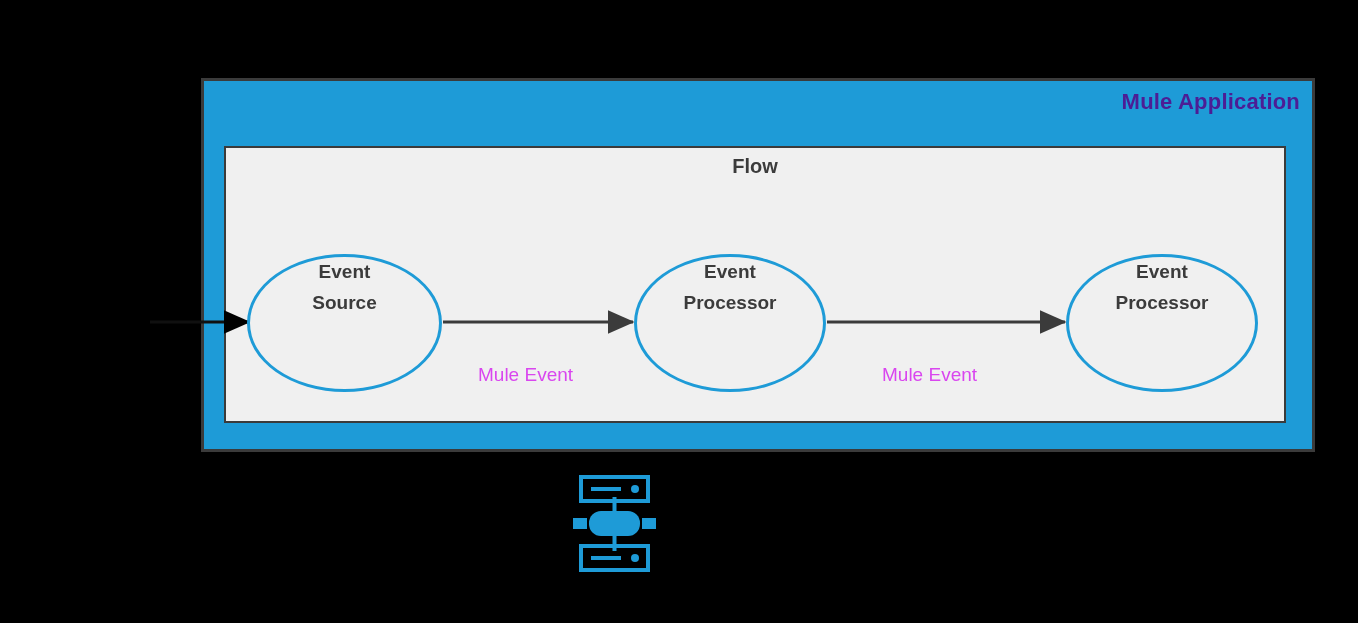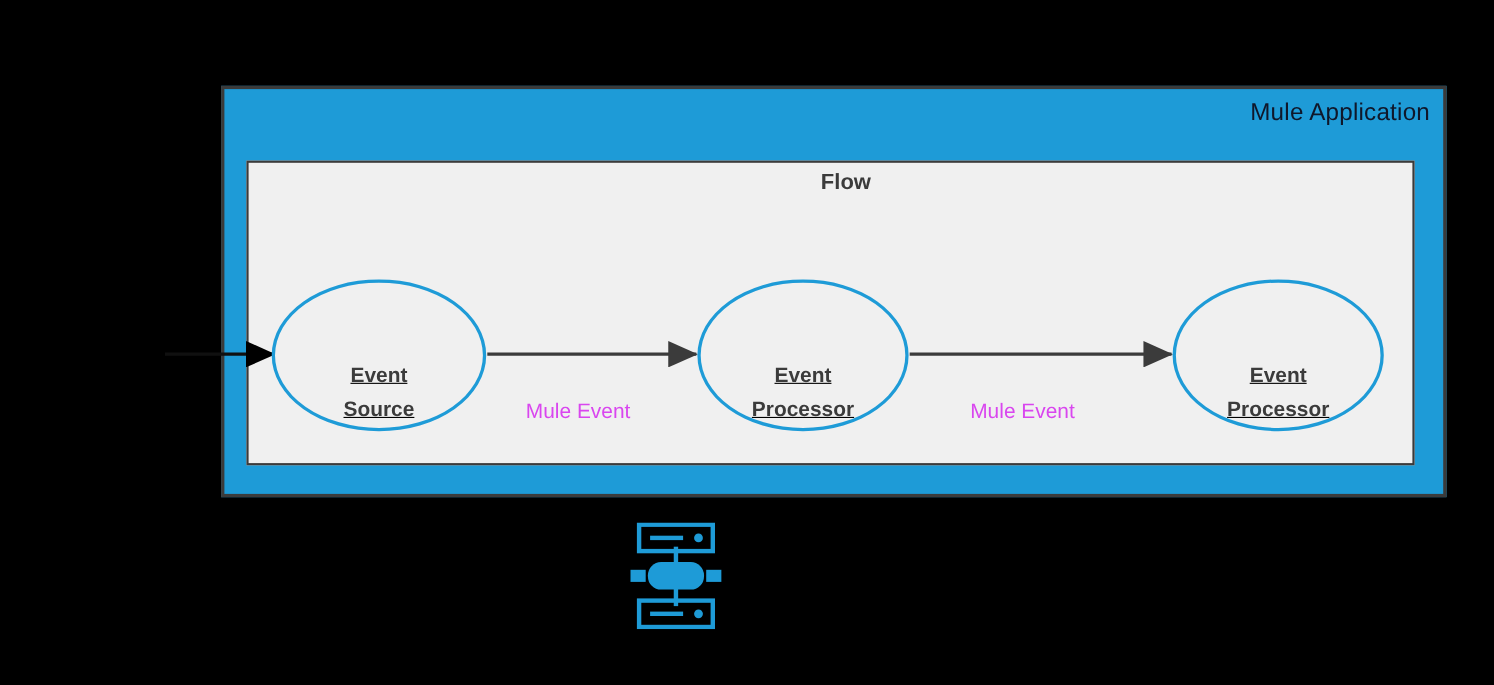--- a/index.html
+++ b/index.html
@@ -32,22 +32,22 @@
     background: #1E9BD7;
     border: 3px solid #3B3B3B;
     box-sizing: border-box;
   }
 
   .app-title {
     position: absolute;
     right: 12px;
     top: 8px;
     font-size: 22px;
-    font-weight: normal;
-    color: #0f172a;
+    font-weight: bold;
+    color: #4c1d95;
     letter-spacing: 0.2px;
     white-space: nowrap;
   }
 
   
   .flow-box {
     position: absolute;
     left: 224px;
     top: 146px;
     width: 1062px;
@@ -59,34 +59,32 @@
 
   .flow-title {
     position: absolute;
     left: 224px;
     top: 155px;
     width: 1062px;
     text-align: center;
     font-size: 20px;
     font-weight: bold;
     color: #3B3B3B;
-    padding-left: 14px;
   }
 
   
   .node {
     position: absolute;
     border: 3px solid #1E9BD7;
     border-radius: 50%;
     background: #F0F0F0;
     box-sizing: border-box;
     display: flex;
-    align-items: flex-end;
+    align-items: flex-start;
     justify-content: center;
-    text-decoration: underline;
   }
   .node-label {
     font-size: 19px;
     font-weight: bold;
     color: #3B3B3B;
     text-align: center;
     line-height: 1.62;
     white-space: pre-line;
     pointer-events: none;
   }

